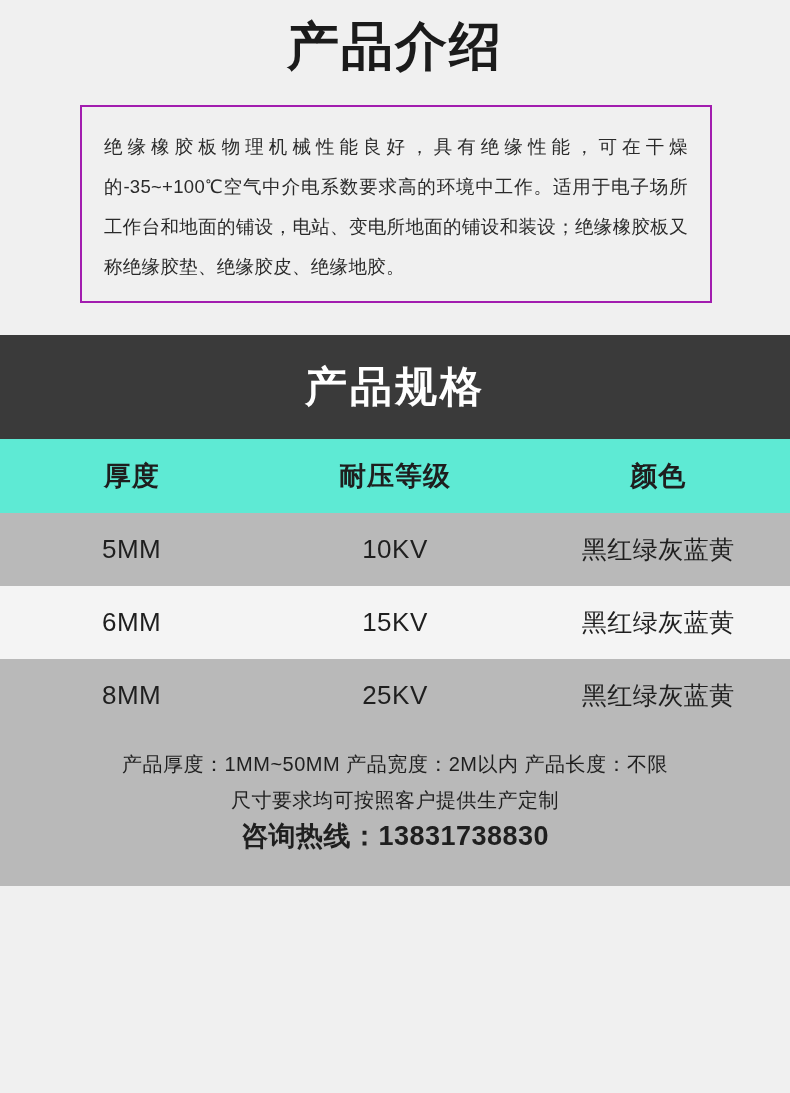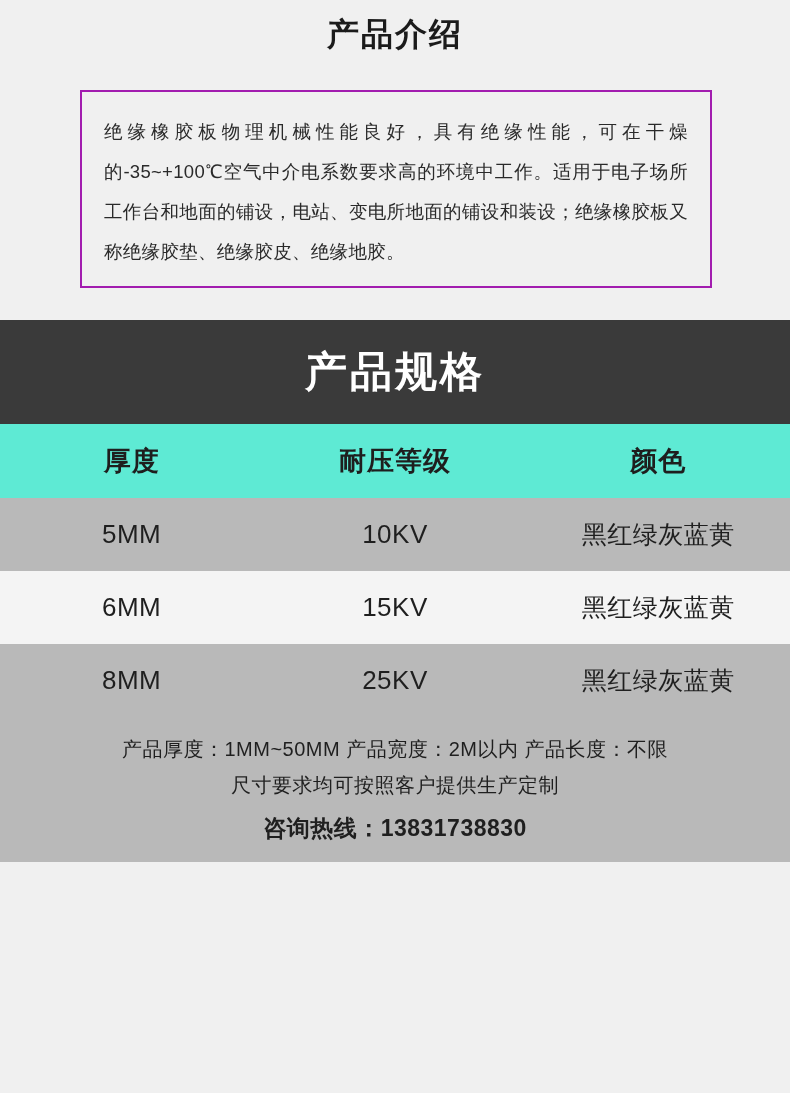--- a/index.html
+++ b/index.html
@@ -21,26 +21,26 @@
     background: #f0f0f0;
   }
 
   
   .intro-section {
     background: #f0f0f0;
     padding-top: 14px;
   }
   .intro-title {
     text-align: center;
-    font-size: 32px;
+    font-size: 52px;
     font-weight: bold;
     letter-spacing: 2px;
     color: #1b1b1b;
     line-height: 1.25;
-    margin: 0 0 36px 0;
+    margin: 0 0 26px 0;
   }
   .intro-box {
     margin: 0 78px 0 80px;
     border: 2px solid #a21caf;
     background: #f0f0f0;
     padding: 20px 22px 14px 22px;
     box-sizing: border-box;
   }
   .intro-text {
     font-size: 18.5px;
@@ -108,33 +108,32 @@
     color: #1f1f1f;
     letter-spacing: 0.5px;
   }
   tr.data-row td.cell-color {
     font-size: 25px;
   }
 
   
   .footer-notes {
     background: #b9b9b9;
-    padding: 14px 0 16px 0;
+    padding: 14px 0 32px 0;
     text-align: center;
   }
   .note-line {
     font-size: 20px;
     color: #1f1f1f;
     line-height: 36px;
     letter-spacing: 0.5px;
   }
   .note-line.hotline {
     font-weight: bold;
-    font-size: 23px;
-    margin-top: 7px;
+    font-size: 27px;
   }
 </style>
 </head>
 <body>
 
 <div class="page">
 
   <section class="intro-section">
     <h1 class="intro-title">产品介绍</h1>
     <div class="intro-box">

